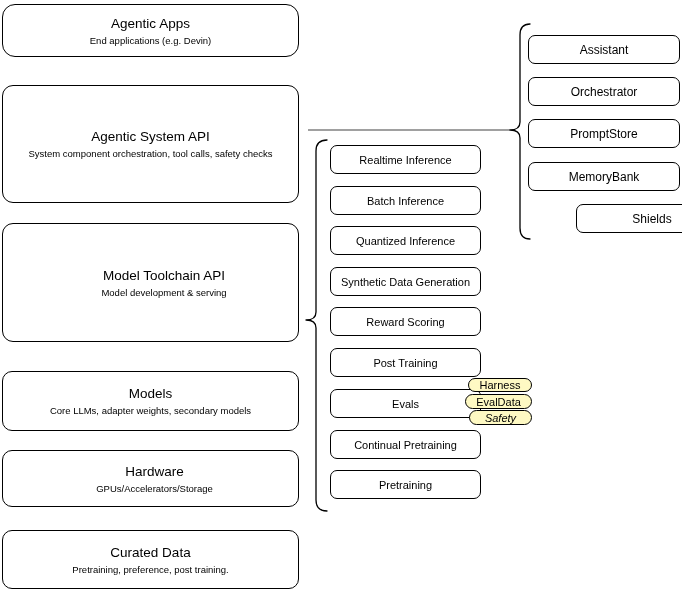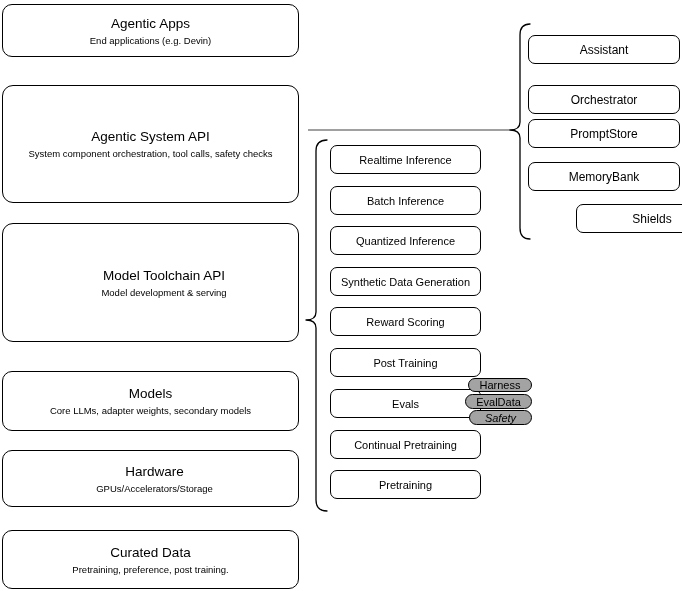--- a/index.html
+++ b/index.html
@@ -32,42 +32,42 @@
     left: 330px; width: 151px; height: 29px;
     border-radius: 7px; font-size: 11px;
   }
   .rbox {
     left: 528px; width: 152px; height: 29px;
     border-radius: 7px; font-size: 12px;
   }
   .pill {
     position: absolute;
     box-sizing: border-box;
-    background: #a3a3a3;
+    background: #fef9c3;
     border: 1.3px solid #000000;
     border-radius: 999px;
     display: flex;
     align-items: center;
     justify-content: center;
     font-size: 11px;
     z-index: 5;
   }
   .overlay {
     position: absolute;
     left: 0; top: 0;
     width: 682px; height: 591px;
     pointer-events: none;
   }
 </style>
 </head>
 <body>
 
 <div class="canvas">
 
-  <div class="box lbox r10" style="top:4px; height:53px;">
+  <div class="box lbox r10" style="top:4px; height:53px;border-radius:13px;">
     <div class="title">Agentic Apps</div>
     <div class="subtitle">End applications (e.g. Devin)</div>
   </div>
 
   <div class="box lbox r27" style="top:85px; height:118px;">
     <div class="title">Agentic System API</div>
     <div class="subtitle">System component orchestration, tool calls, safety checks</div>
   </div>
 
   <div class="box lbox r27" style="top:223px; height:119px;padding-left:27px;">
@@ -104,18 +104,18 @@
   <div class="box mbox" style="top:348px;">Post Training</div>
   <div class="box mbox" style="top:389px;">Evals</div>
   <div class="box mbox" style="top:430px;">Continual Pretraining</div>
   <div class="box mbox" style="top:470px;">Pretraining</div>
 
   <div class="pill" style="left:468px; top:378px; width:64px; height:14px;">Harness</div>
   <div class="pill" style="left:465px; top:394px; width:67px; height:15px;">EvalData</div>
   <div class="pill" style="left:469px; top:410px; width:63px; height:15px;font-style:italic;">Safety</div>
 
   <div class="box rbox" style="top:35px;">Assistant</div>
-  <div class="box rbox" style="top:85px;">Orchestrator</div>
+  <div class="box rbox" style="top:77px;">Orchestrator</div>
   <div class="box rbox" style="top:119px;">PromptStore</div>
   <div class="box rbox" style="top:162px;">MemoryBank</div>
   <div class="box rbox" style="top:204px;margin-left:48px;">Shields</div>
 
 </div>
 
 </body></html>

